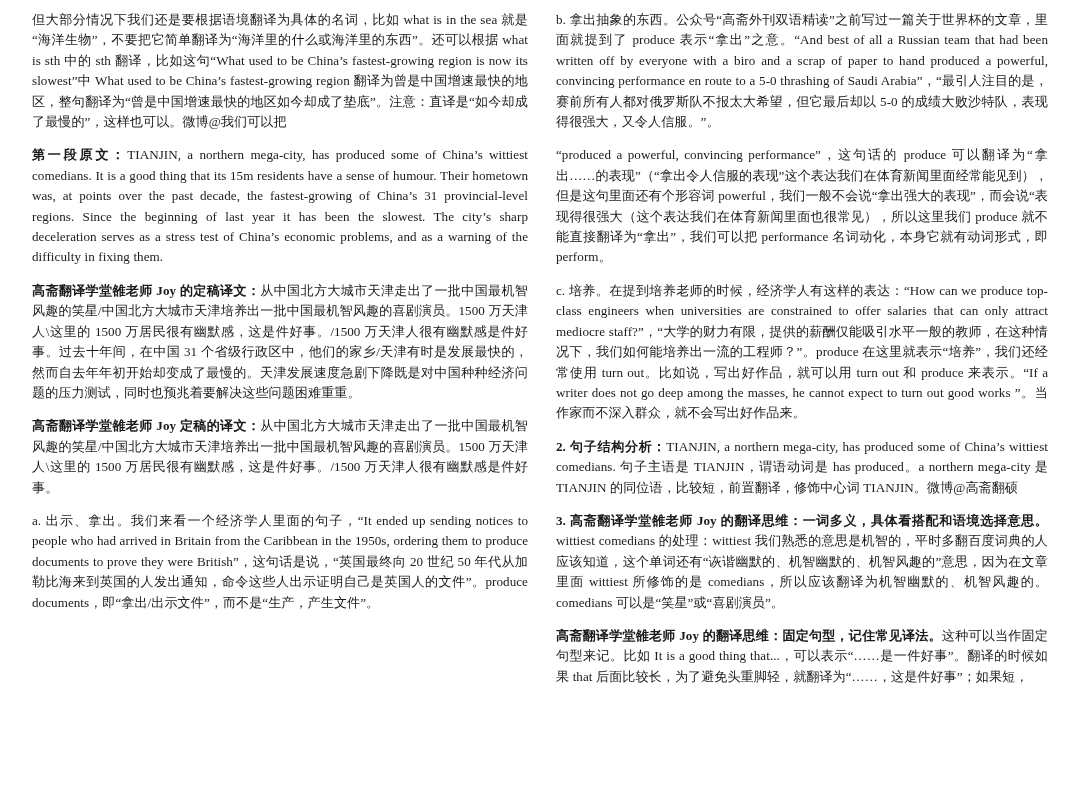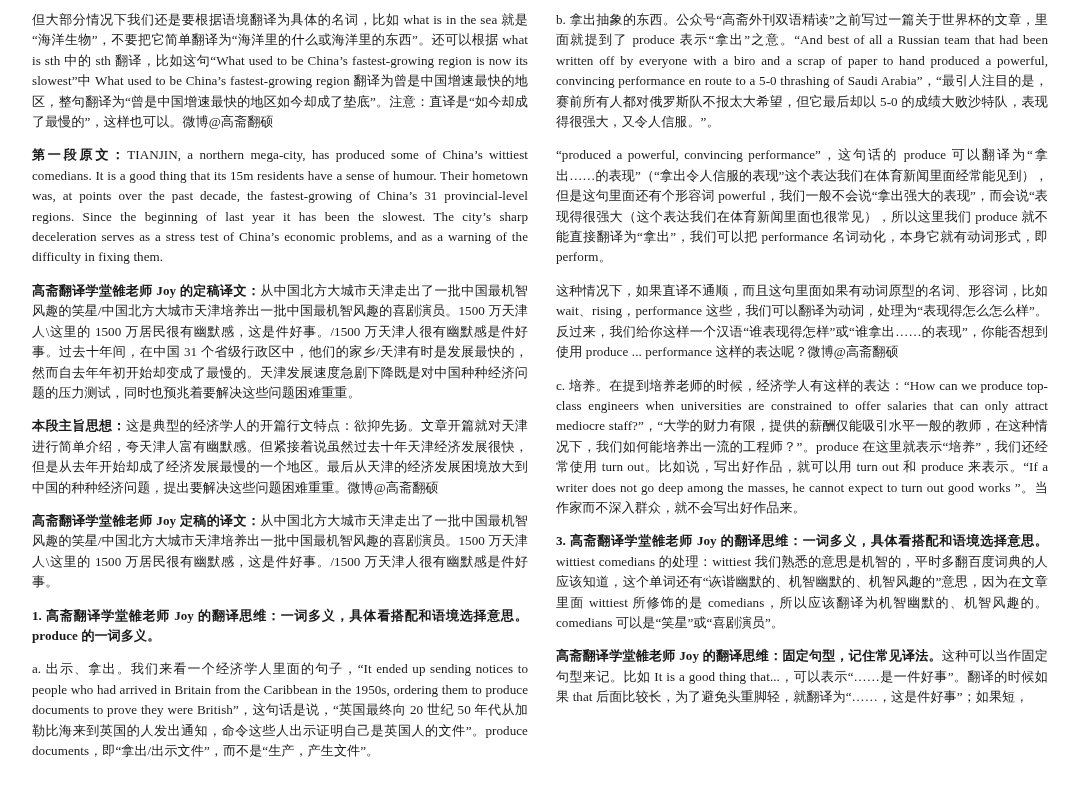--- a/index.html
+++ b/index.html
@@ -57,47 +57,45 @@
     font-weight: bold;
   }
 </style>
 </head>
 <body>
 
 <div id="page">
 
   <div class="column left">
 
-    <p class="para">但大部分情况下我们还是要根据语境翻译为具体的名词，比如 what is in the sea 就是“海洋生物”，不要把它简单翻译为“海洋里的什么或海洋里的东西”。还可以根据 what is sth 中的 sth 翻译，比如这句“What used to be China’s fastest-growing region is now its slowest”中 What used to be China’s fastest-growing region 翻译为曾是中国增速最快的地区，整句翻译为“曾是中国增速最快的地区如今却成了垫底”。注意：直译是“如今却成了最慢的”，这样也可以。微博@高斋翻硕</p>
+    <p class="para">但大部分情况下我们还是要根据语境翻译为具体的名词，比如 what is in the sea 就是“海洋生物”，不要把它简单翻译为“海洋里的什么或海洋里的东西”。还可以根据 what is sth 中的 sth 翻译，比如这句“What used to be China’s fastest-growing region is now its slowest”中 What used to be China’s fastest-growing region 翻译为曾是中国增速最快的地区，整句翻译为“曾是中国增速最快的地区如今却成了垫底”。注意：直译是“如今却成了最慢的”，这样也可以。微博@我们可以把</p>
 
     <p class="para"><b class="lead">第一段原文：</b><span>TIANJIN, a northern mega-city, has produced some of China’s wittiest comedians. It is a good thing that its 15m residents have a sense of humour. Their hometown was, at points over the past decade, the fastest-growing of China’s 31 provincial-level regions. Since the beginning of last year it has been the slowest. The city’s sharp deceleration serves as a stress test of China’s economic problems, and as a warning of the difficulty in fixing them.</span></p>
 
     <p class="para"><b class="lead">高斋翻译学堂雒老师 Joy 的定稿译文：</b><span>从中国北方大城市天津走出了一批中国最机智风趣的笑星/中国北方大城市天津培养出一批中国最机智风趣的喜剧演员。1500 万天津人\这里的 1500 万居民很有幽默感，这是件好事。/1500 万天津人很有幽默感是件好事。过去十年间，在中国 31 个省级行政区中，他们的家乡/天津有时是发展最快的，然而自去年年初开始却变成了最慢的。天津发展速度急剧下降既是对中国种种经济问题的压力测试，同时也预兆着要解决这些问题困难重重。</span></p>
 
-    <p class="para"><b class="lead">本段主旨思想：</b><span>这是典型的经济学人的开篇行文特点：欲抑先扬。文章开篇就对天津进行简单介绍，夸天津人富有幽默感。但紧接着说虽然过去十年天津经济发展很快，但是从去年开始却成了经济发展最慢的一个地区。最后从天津的经济发展困境放大到中国的种种经济问题，提出要解决这些问题困难重重。微博@高斋翻硕</span></p>
 
 
     <p class="para"><b class="lead">高斋翻译学堂雒老师 Joy 定稿的译文：</b><span>从中国北方大城市天津走出了一批中国最机智风趣的笑星/中国北方大城市天津培养出一批中国最机智风趣的喜剧演员。1500 万天津人\这里的 1500 万居民很有幽默感，这是件好事。/1500 万天津人很有幽默感是件好事。</span></p>
 
-    <p class="para"><b class="lead">1. 高斋翻译学堂雒老师 Joy 的翻译思维：一词多义，具体看搭配和语境选择意思。produce 的一词多义。</b></p>
 
     <p class="para last">a. 出示、拿出。我们来看一个经济学人里面的句子，“It ended up sending notices to people who had arrived in Britain from the Caribbean in the 1950s, ordering them to produce documents to prove they were British”，这句话是说，“英国最终向 20 世纪 50 年代从加勒比海来到英国的人发出通知，命令这些人出示证明自己是英国人的文件”。produce documents，即“拿出/出示文件”，而不是“生产，产生文件”。</p>
 
   </div>
 
   <div class="column right">
 
     <p class="para">b. 拿出抽象的东西。公众号“高斋外刊双语精读”之前写过一篇关于世界杯的文章，里面就提到了 produce 表示“拿出”之意。“And best of all a Russian team that had been written off by everyone with a biro and a scrap of paper to hand produced a powerful, convincing performance en route to a 5-0 thrashing of Saudi Arabia”，“最引人注目的是，赛前所有人都对俄罗斯队不报太大希望，但它最后却以 5-0 的成绩大败沙特队，表现得很强大，又令人信服。”。</p>
 
     <p class="para">“produced a powerful, convincing performance”，这句话的 produce 可以翻译为“拿出……的表现”（“拿出令人信服的表现”这个表达我们在体育新闻里面经常能见到），但是这句里面还有个形容词 powerful，我们一般不会说“拿出强大的表现”，而会说“表现得很强大（这个表达我们在体育新闻里面也很常见），所以这里我们 produce 就不能直接翻译为“拿出”，我们可以把 performance 名词动化，本身它就有动词形式，即 perform。</p>
 
-    <p class="para">这种情况下，如果直译不通顺，而且这句里面如果有动词原型的名词、形容词，比如 wait、rising，performance 这些，我们可以翻译为动词，处理为“表现得怎么怎么样”。反过来，我们给你这样一个汉语“谁表现得怎样”或“谁拿出……的表现”，你能否想到使用 produce ... performance 这样的表达呢？微博@高斋翻硕</p>
 
     <p class="para">c. 培养。在提到培养老师的时候，经济学人有这样的表达：“How can we produce top-class engineers when universities are constrained to offer salaries that can only attract mediocre staff?”，“大学的财力有限，提供的薪酬仅能吸引水平一般的教师，在这种情况下，我们如何能培养出一流的工程师？”。produce 在这里就表示“培养”，我们还经常使用 turn out。比如说，写出好作品，就可以用 turn out 和 produce 来表示。“If a writer does not go deep among the masses, he cannot expect to turn out good works ”。当作家而不深入群众，就不会写出好作品来。</p>
 
+    <p class="para"><b class="lead">2. 句子结构分析：</b><span>TIANJIN, a northern mega-city, has produced some of China’s wittiest comedians. 句子主语是 TIANJIN，谓语动词是 has produced。a northern mega-city 是 TIANJIN 的同位语，比较短，前置翻译，修饰中心词 TIANJIN。微博@高斋翻硕</span></p>
 
     <p class="para"><b class="lead">3. 高斋翻译学堂雒老师 Joy 的翻译思维：一词多义，具体看搭配和语境选择意思。</b><span>wittiest comedians 的处理：wittiest 我们熟悉的意思是机智的，平时多翻百度词典的人应该知道，这个单词还有“诙谐幽默的、机智幽默的、机智风趣的”意思，因为在文章里面 wittiest 所修饰的是 comedians，所以应该翻译为机智幽默的、机智风趣的。comedians 可以是“笑星”或“喜剧演员”。</span></p>
 
 
     <p class="para last"><b class="lead">高斋翻译学堂雒老师 Joy 的翻译思维：固定句型，记住常见译法。</b><span>这种可以当作固定句型来记。比如 It is a good thing that...，可以表示“……是一件好事”。翻译的时候如果 that 后面比较长，为了避免头重脚轻，就翻译为“……，这是件好事”；如果短，</span></p>
 
   </div>
 
 </div>
 

